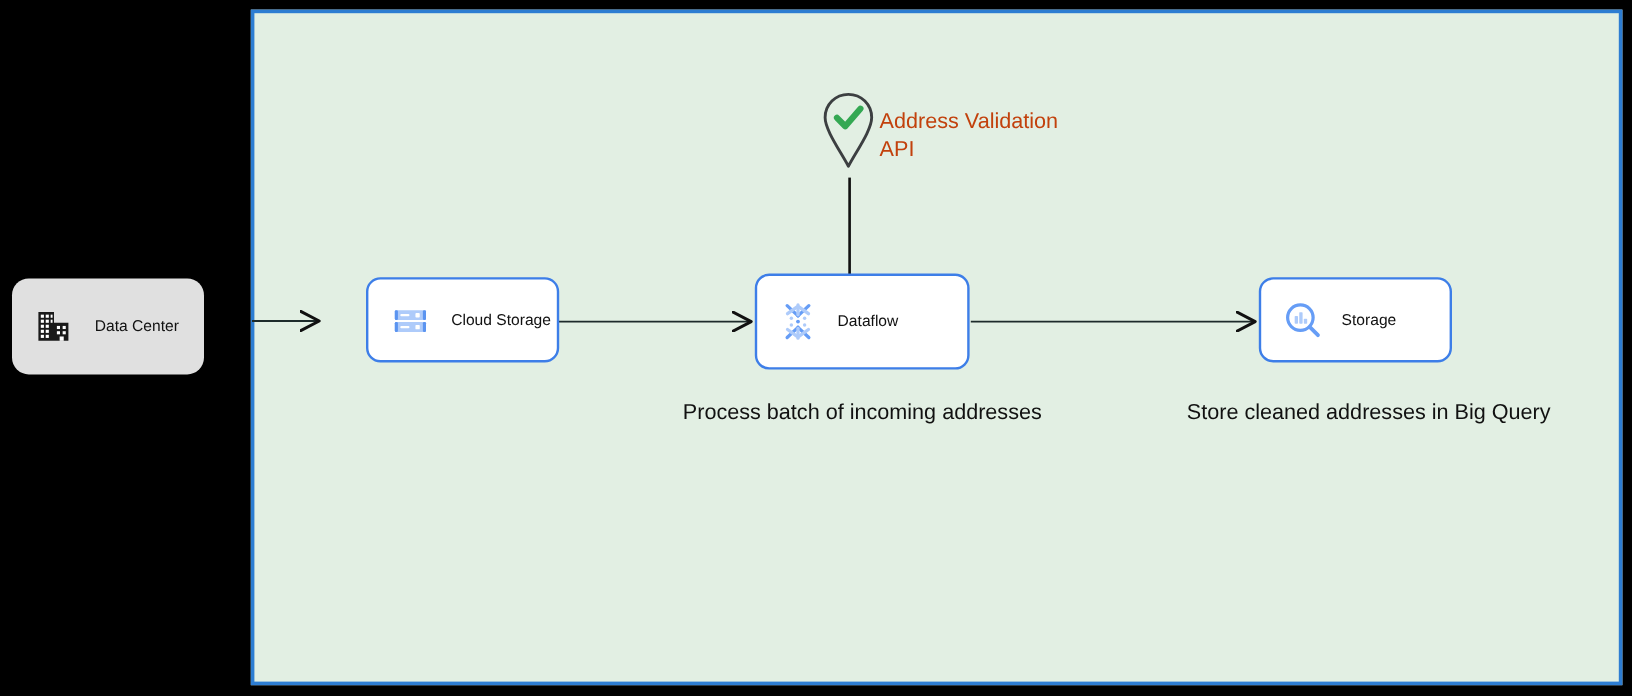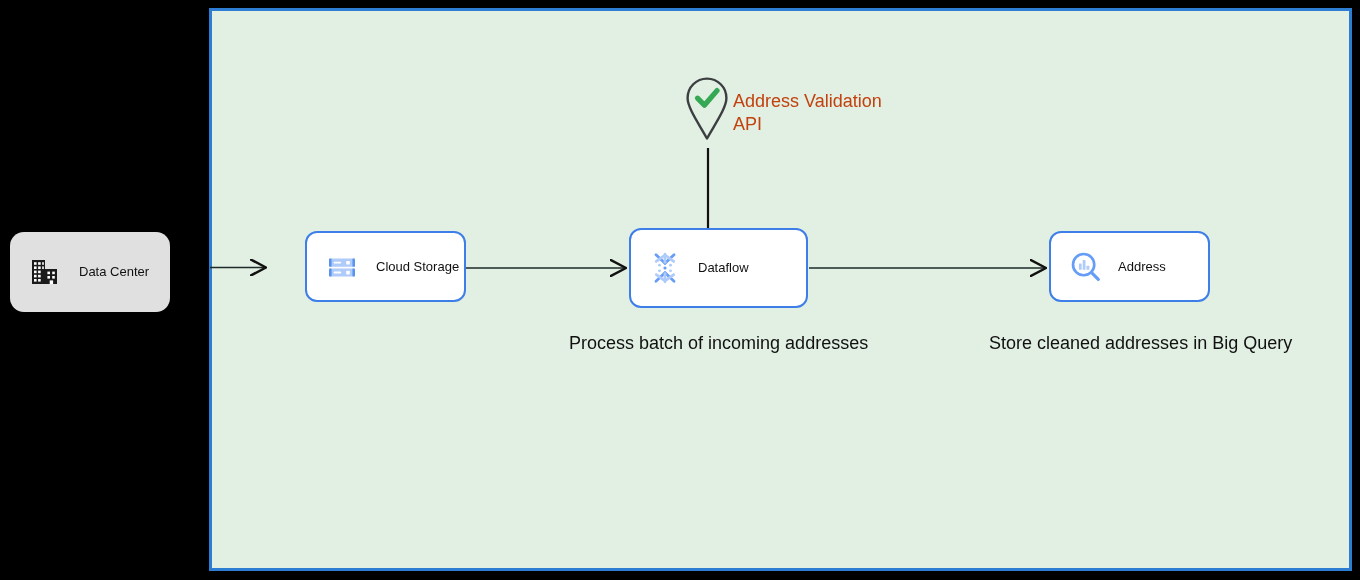--- a/index.html
+++ b/index.html
@@ -257,21 +257,21 @@
 
         <g fill="#aecbfa">
           <rect x="9.6" y="13.0" width="2.7" height="6.2" rx="0.6"></rect>
           <rect x="13.3" y="9.8" width="2.7" height="9.4" rx="0.6"></rect>
           <rect x="17.0" y="15.2" width="2.7" height="4.0" rx="0.6"></rect>
         </g>
 
         <path d="M21.9 21.9 L28.4 28.4" stroke="#669df6" stroke-width="3.1" stroke-linecap="round" fill="none"></path>
       </svg>
     </span>
-    <span class="node-label">Address</span>
+    <span class="node-label">Storage</span>
   </div>
 
   <div id="service-address-validation">
     <span class="pin-icon">
       <svg viewBox="0 0 44 66" width="44" height="66" aria-hidden="true">
         <path d="M22 2.6
                  C 11.2 2.6 2.6 11.2 2.6 22
                  C 2.6 32.0 14.0 48.0 22 62.5
                  C 30.0 48.0 41.4 32.0 41.4 22
                  C 41.4 11.2 32.8 2.6 22 2.6 Z" fill="none" stroke="#3c3f41" stroke-width="2.4" stroke-linejoin="round"></path>

